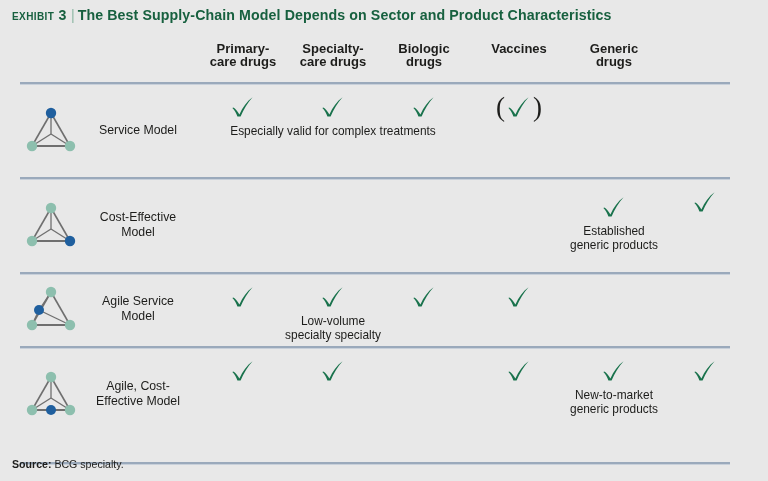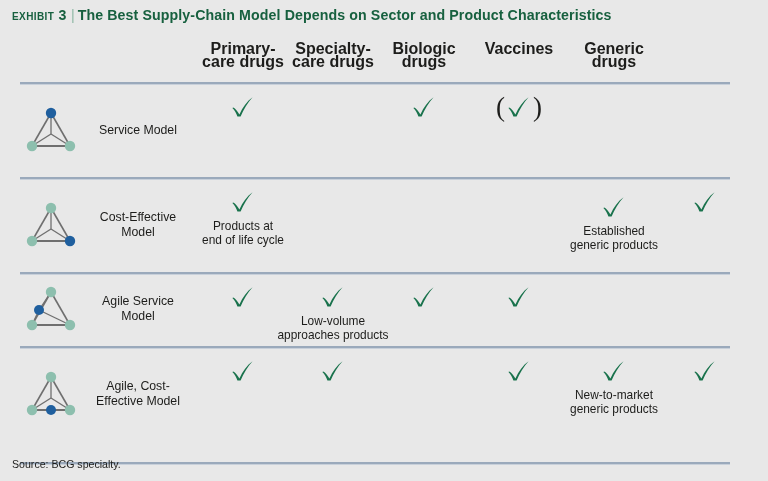--- a/index.html
+++ b/index.html
@@ -47,21 +47,21 @@
     width: 768px;
   }
 
   .header-row {
     position: relative;
     height: 46px;
   }
   .col-head {
     position: absolute;
     top: 6px;
-    font-size: 16px;
+    font-size: 13px;
     font-weight: bold;
     line-height: 13.4px;
     text-align: center;
     color: #1d1d1b;
     transform: translateX(-50%);
     white-space: pre-line;
   }
 
   .rule {
     position: absolute;
@@ -138,21 +138,21 @@
   }
 
   
   .source {
     position: absolute;
     left: 12px;
     bottom: 11px;
     font-size: 10.6px;
     color: #1d1d1b;
   }
-  .source b { font-weight: normal; }
+  .source b { font-weight: bold; }
 </style>
 </head>
 <body>
 
 <div class="exhibit-title">
   <span class="exhibit-label">Exhibit 3</span><span class="title-sep">|</span><span>The Best Supply-Chain Model Depends on Sector and Product Characteristics</span>
 </div>
 
 <div class="matrix">
   <div class="header-row" id="header-row">
@@ -181,20 +181,26 @@
             <circle cx="8" cy="42" r="5.2" fill="#8dbfae"></circle>
             <circle cx="46" cy="42" r="5.2" fill="#8dbfae"></circle>
           </svg>
         </div>
         <div class="row-label lbl-left">Service Model</div>
         <div class="cell" style="left: 243px; top: 13px;">
           <div class="check"><svg width="26" height="24" viewBox="0 0 26 24">
               <path d="M3.2 12.4 C5.4 13.6 7.6 16.0 9.4 19.6 C12.6 12.2 17.0 6.2 22.6 2.2 C17.6 7.8 13.6 14.2 10.6 21.6 L7.4 21.6 C6.2 18.0 4.6 15.0 2.4 13.0 Z" fill="#19724c"></path>
             </svg></div>
         </div>
+        <div class="cell wide" style="left: 333px; top: 13px;">
+          <div class="check"><svg width="26" height="24" viewBox="0 0 26 24">
+              <path d="M3.2 12.4 C5.4 13.6 7.6 16.0 9.4 19.6 C12.6 12.2 17.0 6.2 22.6 2.2 C17.6 7.8 13.6 14.2 10.6 21.6 L7.4 21.6 C6.2 18.0 4.6 15.0 2.4 13.0 Z" fill="#19724c"></path>
+            </svg></div>
+          <div class="cell-note">Especially valid for complex treatments</div>
+        </div>
         <div class="cell" style="left: 424px; top: 13px;">
           <div class="check"><svg width="26" height="24" viewBox="0 0 26 24">
               <path d="M3.2 12.4 C5.4 13.6 7.6 16.0 9.4 19.6 C12.6 12.2 17.0 6.2 22.6 2.2 C17.6 7.8 13.6 14.2 10.6 21.6 L7.4 21.6 C6.2 18.0 4.6 15.0 2.4 13.0 Z" fill="#19724c"></path>
             </svg></div>
         </div>
         <div class="cell" style="left: 519px; top: 13px;">
           <div class="check"><span class="paren-check">
               <span class="paren">(</span>
               <svg width="26" height="24" viewBox="0 0 26 24">
                 <path d="M3.2 12.4 C5.4 13.6 7.6 16.0 9.4 19.6 C12.6 12.2 17.0 6.2 22.6 2.2 C17.6 7.8 13.6 14.2 10.6 21.6 L7.4 21.6 C6.2 18.0 4.6 15.0 2.4 13.0 Z" fill="#19724c"></path>
@@ -213,27 +219,20 @@
             <line x1="27" y1="9" x2="27" y2="30" stroke="#6f6f6f" stroke-width="1.3"></line>
             <line x1="8" y1="42" x2="27" y2="30" stroke="#6f6f6f" stroke-width="1.3"></line>
             <line x1="46" y1="42" x2="27" y2="30" stroke="#6f6f6f" stroke-width="1.3"></line>
             <circle cx="27" cy="9" r="5.2" fill="#8dbfae"></circle>
             <circle cx="8" cy="42" r="5.2" fill="#8dbfae"></circle>
             <circle cx="46" cy="42" r="5.2" fill="#1f5f9e"></circle>
           </svg>
         </div>
         <div class="row-label">Cost-Effective
 Model</div>
-        <div class="cell" style="left: 243px; top: 13px;">
-          <div class="check"><svg width="26" height="24" viewBox="0 0 26 24">
-              <path d="M3.2 12.4 C5.4 13.6 7.6 16.0 9.4 19.6 C12.6 12.2 17.0 6.2 22.6 2.2 C17.6 7.8 13.6 14.2 10.6 21.6 L7.4 21.6 C6.2 18.0 4.6 15.0 2.4 13.0 Z" fill="#19724c"></path>
-            </svg></div>
-          <div class="cell-note">Products at
-end of life cycle</div>
-        </div>
         <div class="cell" style="left: 614px; top: 18px;">
           <div class="check"><svg width="26" height="24" viewBox="0 0 26 24">
               <path d="M3.2 12.4 C5.4 13.6 7.6 16.0 9.4 19.6 C12.6 12.2 17.0 6.2 22.6 2.2 C17.6 7.8 13.6 14.2 10.6 21.6 L7.4 21.6 C6.2 18.0 4.6 15.0 2.4 13.0 Z" fill="#19724c"></path>
             </svg></div>
           <div class="cell-note">Established
 generic products</div>
         </div>
         <div class="cell" style="left: 705px; top: 13px;">
           <div class="check"><svg width="26" height="24" viewBox="0 0 26 24">
               <path d="M3.2 12.4 C5.4 13.6 7.6 16.0 9.4 19.6 C12.6 12.2 17.0 6.2 22.6 2.2 C17.6 7.8 13.6 14.2 10.6 21.6 L7.4 21.6 C6.2 18.0 4.6 15.0 2.4 13.0 Z" fill="#19724c"></path>
@@ -261,21 +260,21 @@
         <div class="cell" style="left: 243px; top: 13px;">
           <div class="check"><svg width="26" height="24" viewBox="0 0 26 24">
               <path d="M3.2 12.4 C5.4 13.6 7.6 16.0 9.4 19.6 C12.6 12.2 17.0 6.2 22.6 2.2 C17.6 7.8 13.6 14.2 10.6 21.6 L7.4 21.6 C6.2 18.0 4.6 15.0 2.4 13.0 Z" fill="#19724c"></path>
             </svg></div>
         </div>
         <div class="cell" style="left: 333px; top: 13px;">
           <div class="check"><svg width="26" height="24" viewBox="0 0 26 24">
               <path d="M3.2 12.4 C5.4 13.6 7.6 16.0 9.4 19.6 C12.6 12.2 17.0 6.2 22.6 2.2 C17.6 7.8 13.6 14.2 10.6 21.6 L7.4 21.6 C6.2 18.0 4.6 15.0 2.4 13.0 Z" fill="#19724c"></path>
             </svg></div>
           <div class="cell-note">Low-volume
-approaches products</div>
+specialty specialty</div>
         </div>
         <div class="cell" style="left: 424px; top: 13px;">
           <div class="check"><svg width="26" height="24" viewBox="0 0 26 24">
               <path d="M3.2 12.4 C5.4 13.6 7.6 16.0 9.4 19.6 C12.6 12.2 17.0 6.2 22.6 2.2 C17.6 7.8 13.6 14.2 10.6 21.6 L7.4 21.6 C6.2 18.0 4.6 15.0 2.4 13.0 Z" fill="#19724c"></path>
             </svg></div>
         </div>
         <div class="cell" style="left: 519px; top: 13px;">
           <div class="check"><svg width="26" height="24" viewBox="0 0 26 24">
               <path d="M3.2 12.4 C5.4 13.6 7.6 16.0 9.4 19.6 C12.6 12.2 17.0 6.2 22.6 2.2 C17.6 7.8 13.6 14.2 10.6 21.6 L7.4 21.6 C6.2 18.0 4.6 15.0 2.4 13.0 Z" fill="#19724c"></path>
             </svg></div>

